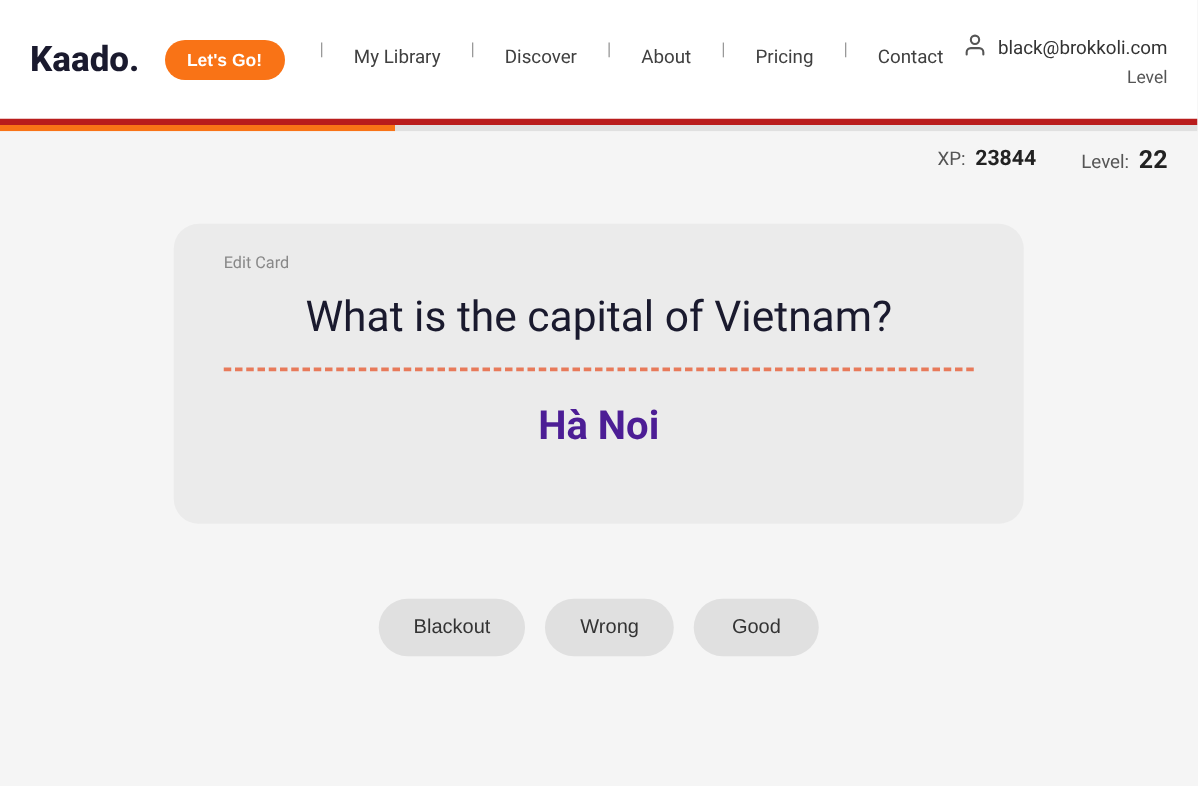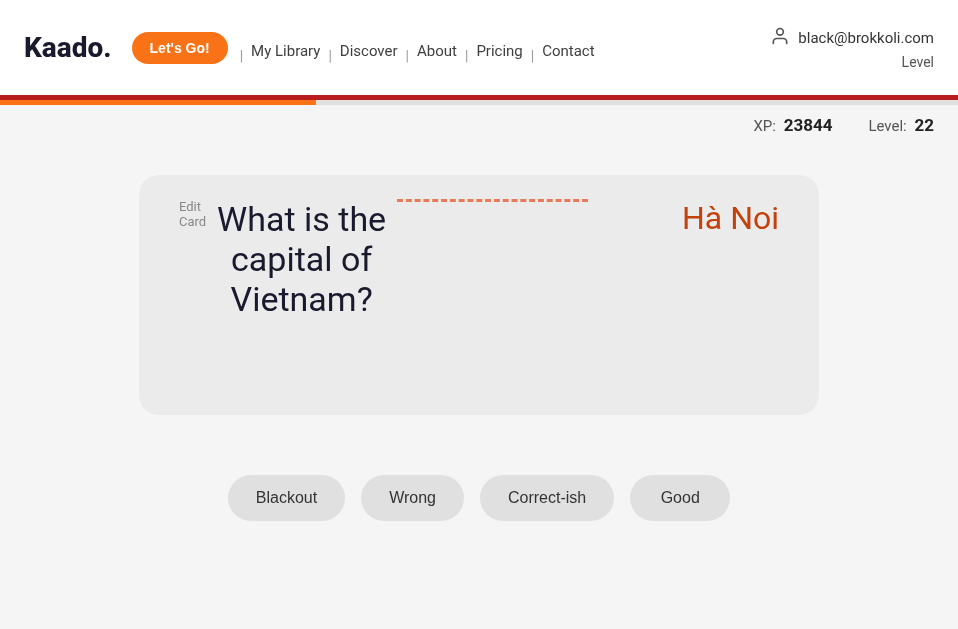--- a/index.html
+++ b/index.html
@@ -37,22 +37,22 @@
     .logo {
       font-size: 28px;
       font-weight: 800;
       color: #1a1a2e;
       margin-right: 20px;
       text-decoration: none;
     }
 
     .nav-links {
       display: flex;
-      align-items: flex-end;
-      gap: 0;
+      align-items: flex-start;
+      gap: 16px;
     }
 
     .lets-go-btn {
       background-color: #f97316;
       color: #ffffff;
       border: none;
       border-radius: 20px;
       padding: 8px 18px;
       font-size: 14px;
       font-weight: 600;
@@ -143,42 +143,42 @@
     }
 
     .level-label {
       font-weight: 400;
       color: #555;
       margin-right: 4px;
     }
 
     .level-value {
       font-weight: 700;
-      font-size: 17px;
+      font-size: 20px;
       color: #222;
     }
 
     
     .main-content {
       display: flex;
       flex-direction: column;
       align-items: center;
       padding: 30px 24px 40px;
     }
 
     
     .flash-card {
       background-color: #ebebeb;
       border-radius: 20px;
       width: 680px;
       min-height: 240px;
       padding: 24px 40px 40px;
       position: relative;
       display: flex;
-      flex-direction: row;
+      flex-direction: column;
       align-items: flex-start;
       margin-bottom: 60px;
     }
 
     .edit-card-label {
       font-size: 13px;
       color: #888;
       margin-bottom: 16px;
     }
 
@@ -193,23 +193,23 @@
 
     .card-divider {
       width: 100%;
       border: none;
       border-top: 3px dashed #e87a5a;
       margin-bottom: 24px;
     }
 
     .card-answer {
       font-size: 32px;
-      font-weight: 400;
-      color: #c2410c;
-      text-align: right;
+      font-weight: 700;
+      color: #4c1d95;
+      text-align: center;
       width: 100%;
     }
 
     
     .answer-buttons {
       display: flex;
       gap: 16px;
       justify-content: center;
       flex-wrap: wrap;
     }
@@ -282,17 +282,16 @@
   <div class="flash-card">
     <span class="edit-card-label">Edit Card</span>
     <div class="card-question">What is the capital of Vietnam?</div>
     <hr class="card-divider">
     <div class="card-answer">Hà Noi</div>
   </div>
 
   <div class="answer-buttons">
     <button class="answer-btn">Blackout</button>
     <button class="answer-btn">Wrong</button>
-    <button class="answer-btn">Correct-ish</button>
     <button class="answer-btn">Good</button>
   </div>
 
 </main>
 
 </body></html>

